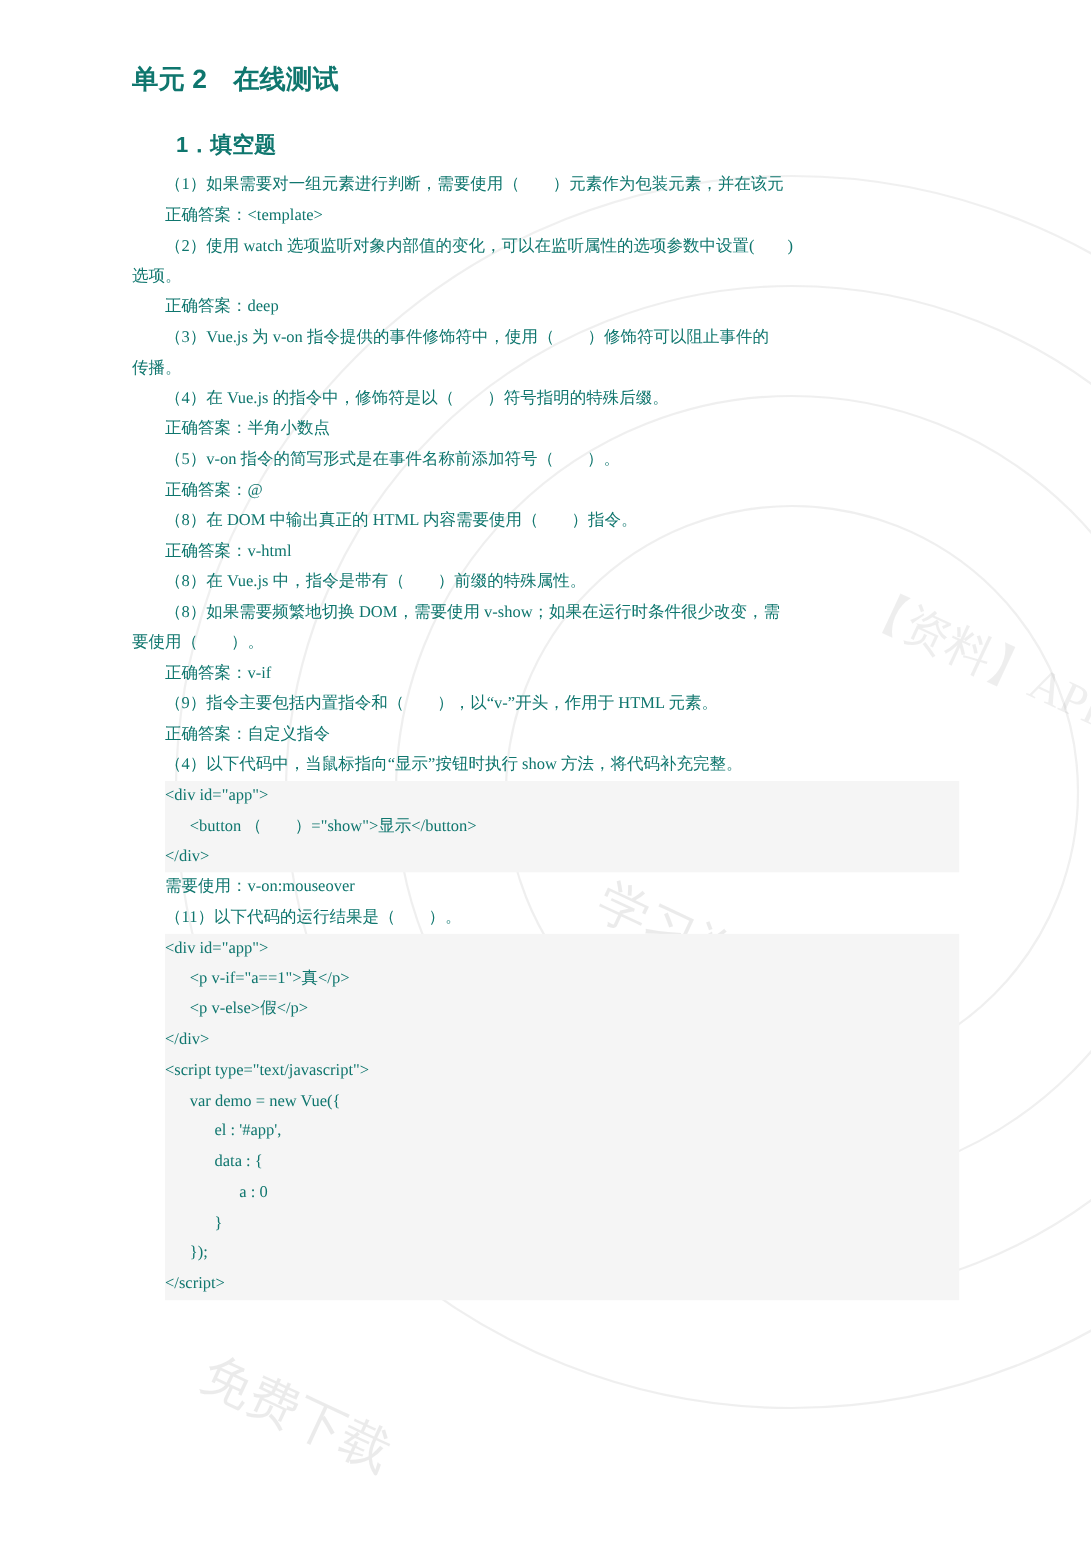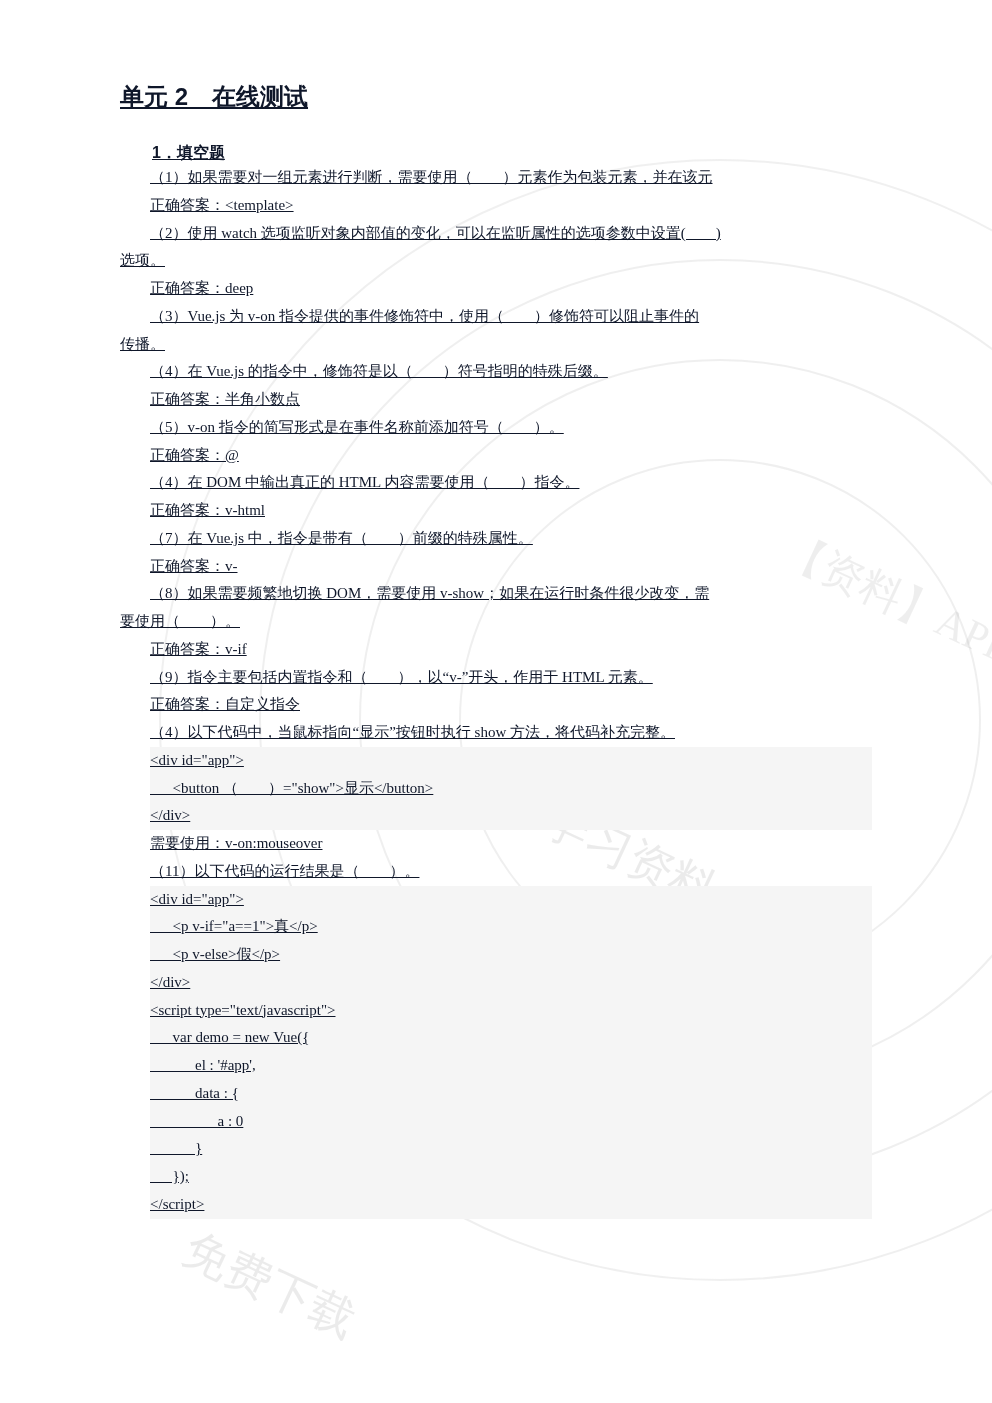--- a/index.html
+++ b/index.html
@@ -24,35 +24,34 @@
       pointer-events: none;
       z-index: 1;
     }
     .watermark svg {
       width: 100%;
       height: 100%;
     }
     .page {
       position: relative;
       z-index: 2;
-      padding: 81px 120px 60px 120px;
-      color: #0f172a;
-      text-decoration: underline;
+      padding: 56px 120px 60px 120px;
+      color: #0f766e;
     }
     .title {
       font-size: 24px;
       font-weight: bold;
       font-family: "SimHei", "黑体", sans-serif;
       margin-bottom: 30px;
     }
     .section-header {
-      font-size: 16px;
+      font-size: 20px;
       font-weight: bold;
       font-family: "SimHei", "黑体", sans-serif;
-      margin-bottom: 0;
+      margin-bottom: 10px;
       text-indent: 2em;
     }
     .para {
       font-size: 15px;
       line-height: 1.85;
       text-indent: 2em;
     }
     .para-noindent {
       font-size: 15px;
       line-height: 1.85;
@@ -116,25 +115,24 @@
 
   <div class="para">（3）Vue.js 为 v-on 指令提供的事件修饰符中，使用（　　）修饰符可以阻止事件的</div>
   <div class="para-noindent">传播。</div>
 
   <div class="para">（4）在 Vue.js 的指令中，修饰符是以（　　）符号指明的特殊后缀。</div>
   <div class="para">正确答案：半角小数点</div>
 
   <div class="para">（5）v-on 指令的简写形式是在事件名称前添加符号（　　）。</div>
   <div class="para">正确答案：@</div>
 
-  <div class="para">（4）在 DOM 中输出真正的 HTML 内容需要使用（　　）指令。</div>
+  <div class="para">（8）在 DOM 中输出真正的 HTML 内容需要使用（　　）指令。</div>
   <div class="para">正确答案：v-html</div>
 
-  <div class="para">（7）在 Vue.js 中，指令是带有（　　）前缀的特殊属性。</div>
-  <div class="para">正确答案：v-</div>
+  <div class="para">（8）在 Vue.js 中，指令是带有（　　）前缀的特殊属性。</div>
 
   <div class="para">（8）如果需要频繁地切换 DOM，需要使用 v-show；如果在运行时条件很少改变，需</div>
   <div class="para-noindent">要使用（　　）。</div>
   <div class="para">正确答案：v-if</div>
 
   <div class="para">（9）指令主要包括内置指令和（　　），以“v-”开头，作用于 HTML 元素。</div>
   <div class="para">正确答案：自定义指令</div>
 
   <div class="para">（4）以下代码中，当鼠标指向“显示”按钮时执行 show 方法，将代码补充完整。</div>
   <div class="code-block"><span class="code-line">&lt;div id="app"&gt;</span>

